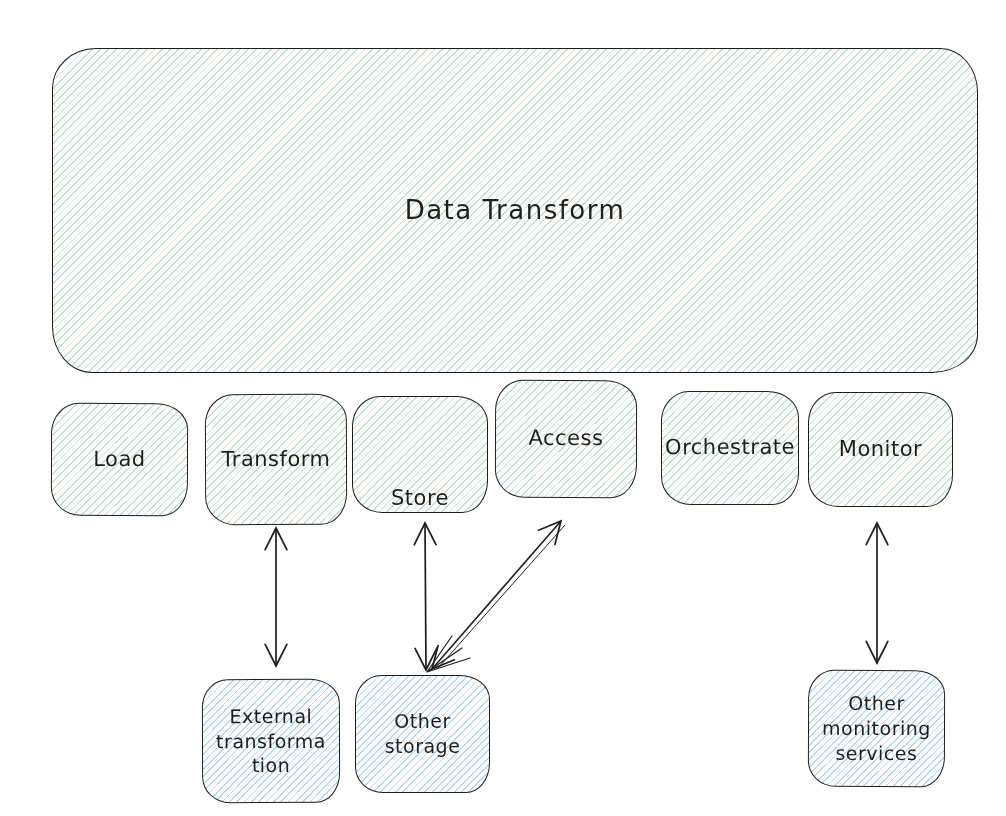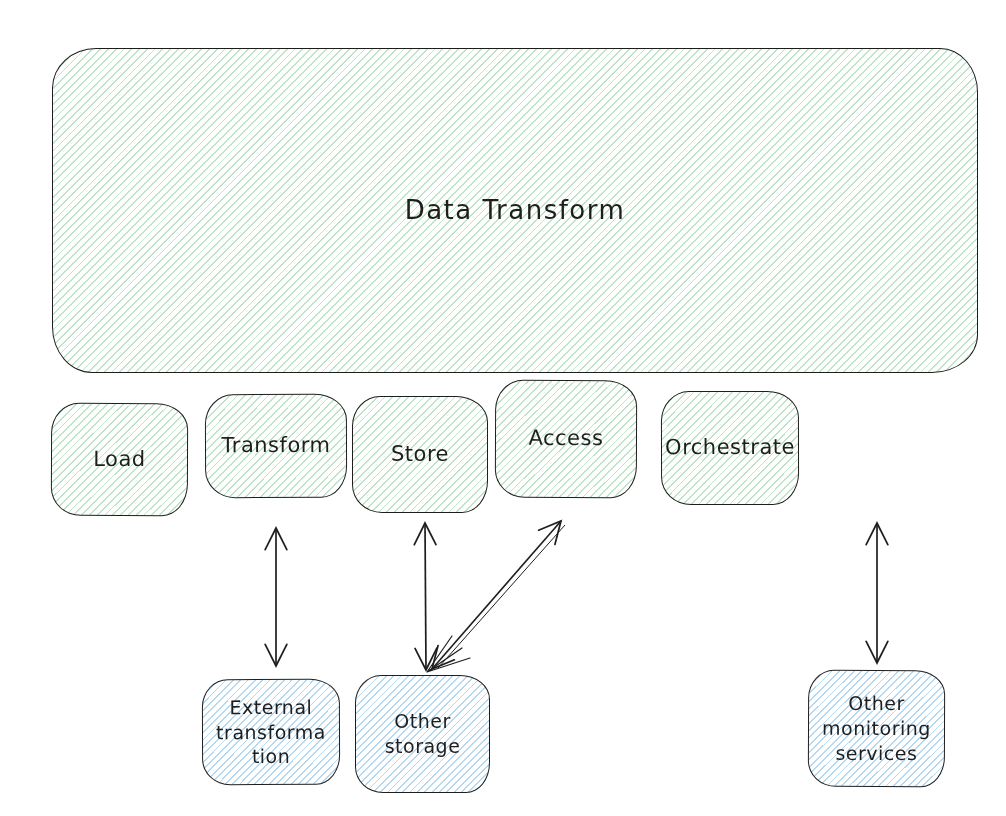--- a/index.html
+++ b/index.html
@@ -57,27 +57,27 @@
 
   .stage {
     border-radius: 28px 32px 26px 30px / 30px 26px 32px 28px;
   }
   .ext {
     border-radius: 26px 30px 24px 28px / 28px 24px 30px 26px;
     font-size: 19px;
   }
 
   .n-load        { left: 51px;  top: 403px; width: 137px; height: 113px; transform: rotate(0.2deg); }
-  .n-transform   { left: 205px; top: 394px; width: 142px; height: 104px; transform: rotate(-0.2deg); }
-  .n-store       { left: 352px; top: 396px; width: 136px; height: 117px; }
+  .n-transform   { left: 205px; top: 394px; width: 142px; height: 131px; transform: rotate(-0.2deg); }
+  .n-store       { left: 352px; top: 396px; width: 136px; height: 117px; align-items: flex-end; }
   .n-access      { left: 495px; top: 380px; width: 142px; height: 118px; transform: rotate(0.2deg); }
   .n-orchestrate { left: 633px; top: 391px; width: 138px; height: 114px; transform: rotate(-0.15deg); margin-left: 28px; }
   .n-monitor     { left: 808px; top: 392px; width: 145px; height: 115px; }
 
-  .n-external-transformation { left: 202px; top: 679px; width: 138px; height: 106px; transform: rotate(-0.2deg); }
+  .n-external-transformation { left: 202px; top: 679px; width: 138px; height: 124px; transform: rotate(-0.2deg); }
   .n-other-storage           { left: 355px; top: 675px; width: 135px; height: 118px; }
   .n-other-monitoring        { left: 808px; top: 670px; width: 137px; height: 117px; transform: rotate(0.2deg); }
 
   .arrows {
     position: absolute;
     left: 0; top: 0;
     width: 1006px; height: 816px;
     pointer-events: none;
   }
   .arrows line, .arrows path { stroke: var(--stroke); fill: none; }
@@ -98,20 +98,23 @@
     <span>Transform</span>
   </div>
   <div class="node hatch-green stage n-store">
     <span>Store</span>
   </div>
   <div class="node hatch-green stage n-access">
     <span>Access</span>
   </div>
   <div class="node hatch-green stage n-orchestrate">
     <span>Orchestrate</span>
+  </div>
+  <div class="node hatch-green stage n-monitor">
+    <span>Monitor</span>
   </div>
 
   <div class="node hatch-blue ext n-external-transformation">
     <span>External
 transforma
 tion</span>
   </div>
   <div class="node hatch-blue ext n-other-storage">
     <span>Other
 storage</span>

